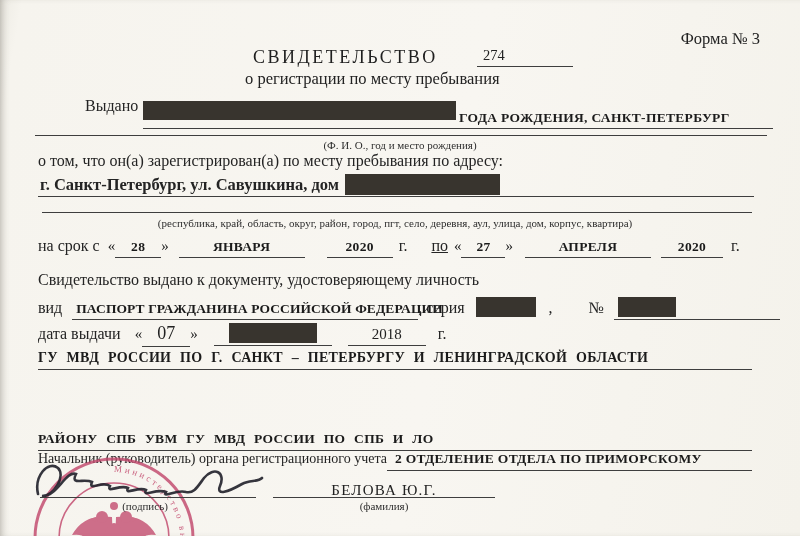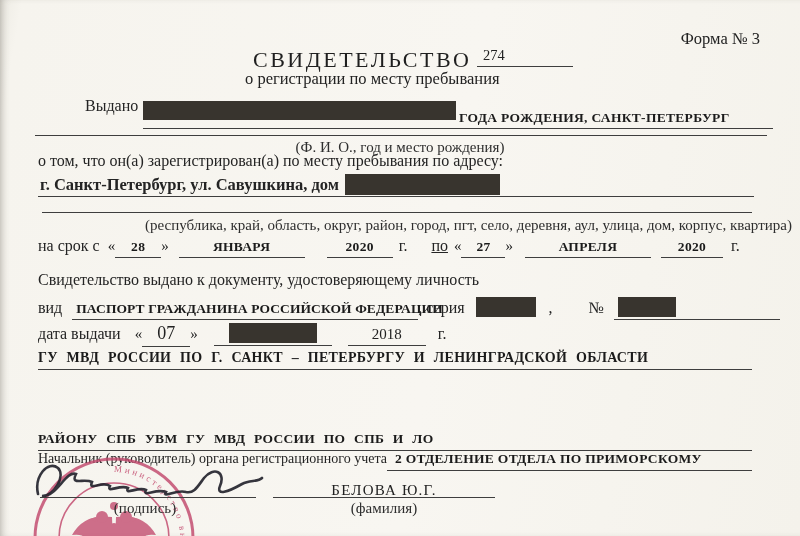--- a/index.html
+++ b/index.html
@@ -7,25 +7,25 @@
     position:relative; width:800px; height:536px; overflow:hidden;
     background:linear-gradient(100deg,#edebe4 0%,#f6f4ee 2.5%,#f8f6f1 55%,#f4f2eb 100%);
     font-family:"Liberation Serif","DejaVu Serif",serif;
     color:#222; box-shadow:inset 6px 0 10px -6px rgba(60,55,45,.45);
   }
   .abs{position:absolute; white-space:nowrap;}
   .lbl{font-size:16px; color:#242424;}
   .sm{font-size:14px;margin-top:48px;}
   .filled{font-weight:bold; font-size:13.5px; letter-spacing:.3px; color:#1b1b1b;}
   .ucell{display:inline-block; border-bottom:1.5px solid #3e3e3e; text-align:center; padding:0 4px 2px;}
-  .cap{position:absolute; font-size:15px; color:#2e2e2e; text-align:center; white-space:nowrap;}
+  .cap{position:absolute; font-size:11px; color:#2e2e2e; text-align:center; white-space:nowrap;}
   .hr{position:absolute; height:0; border-bottom:1.5px solid #3e3e3e;}
   .bar{display:inline-block; background:#38342e; vertical-align:-4px;}
   .quote{font-size:15px;}
-  .title{font-size:22px; letter-spacing:2.5px; color:#1f1f1f;}
+  .title{font-size:18px; letter-spacing:2.5px; color:#1f1f1f;}
   .subtitle{font-size:16.5px;}
   .formno{font-size:16.5px;}
   .rowflex{display:flex; align-items:baseline;}
   .wordy{word-spacing:5px;}
   .stamp-svg,.sig-svg{position:absolute;}
 </style>
 </head>
 <body>
 
 <div class="doc">

